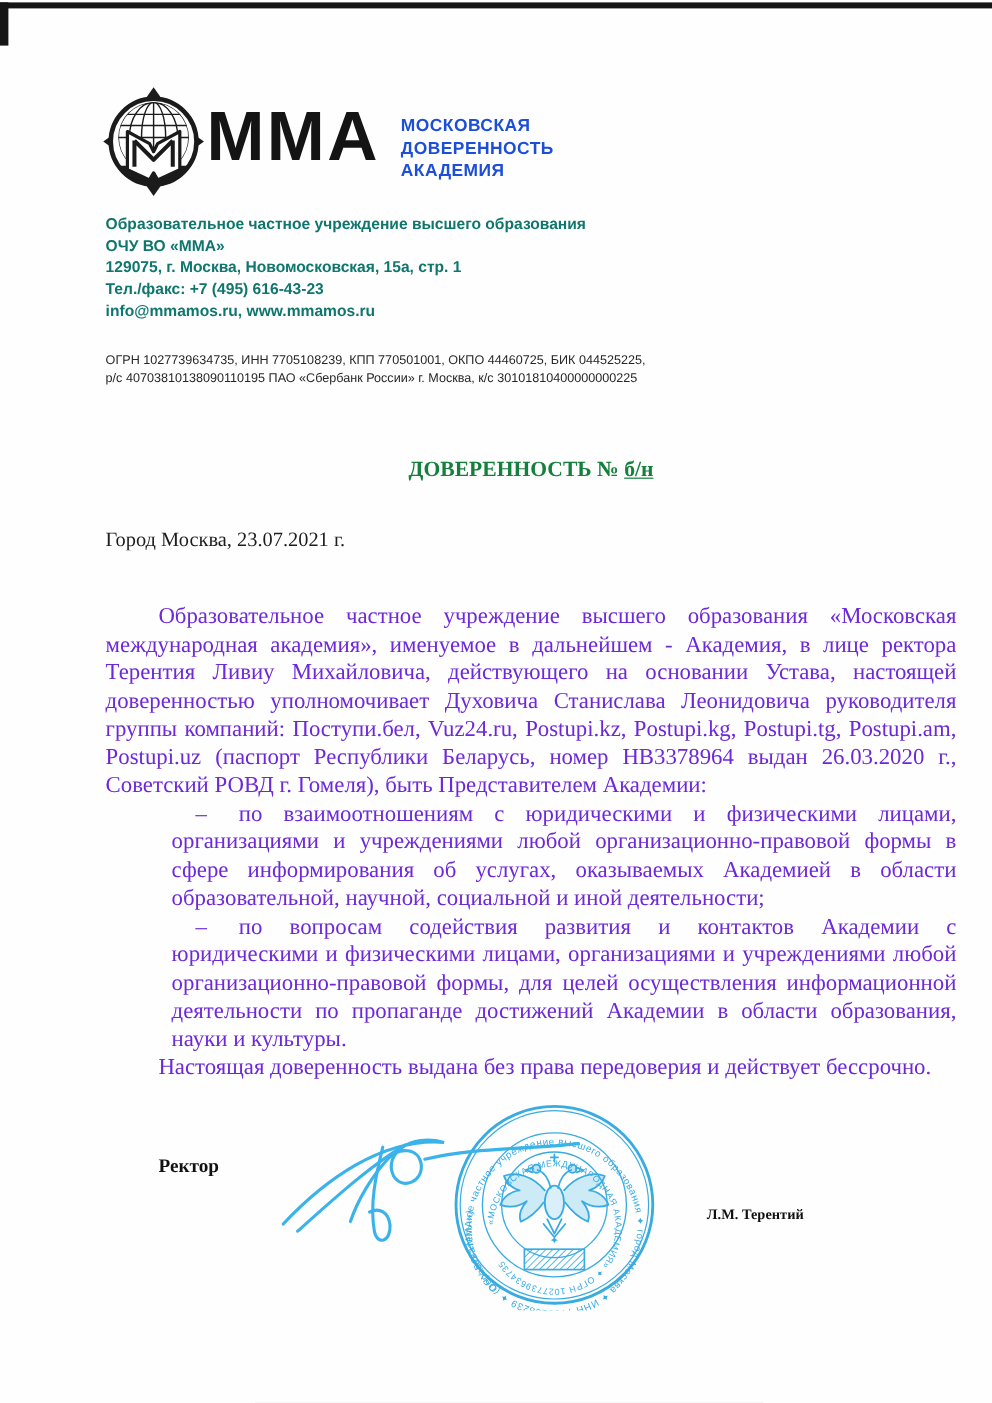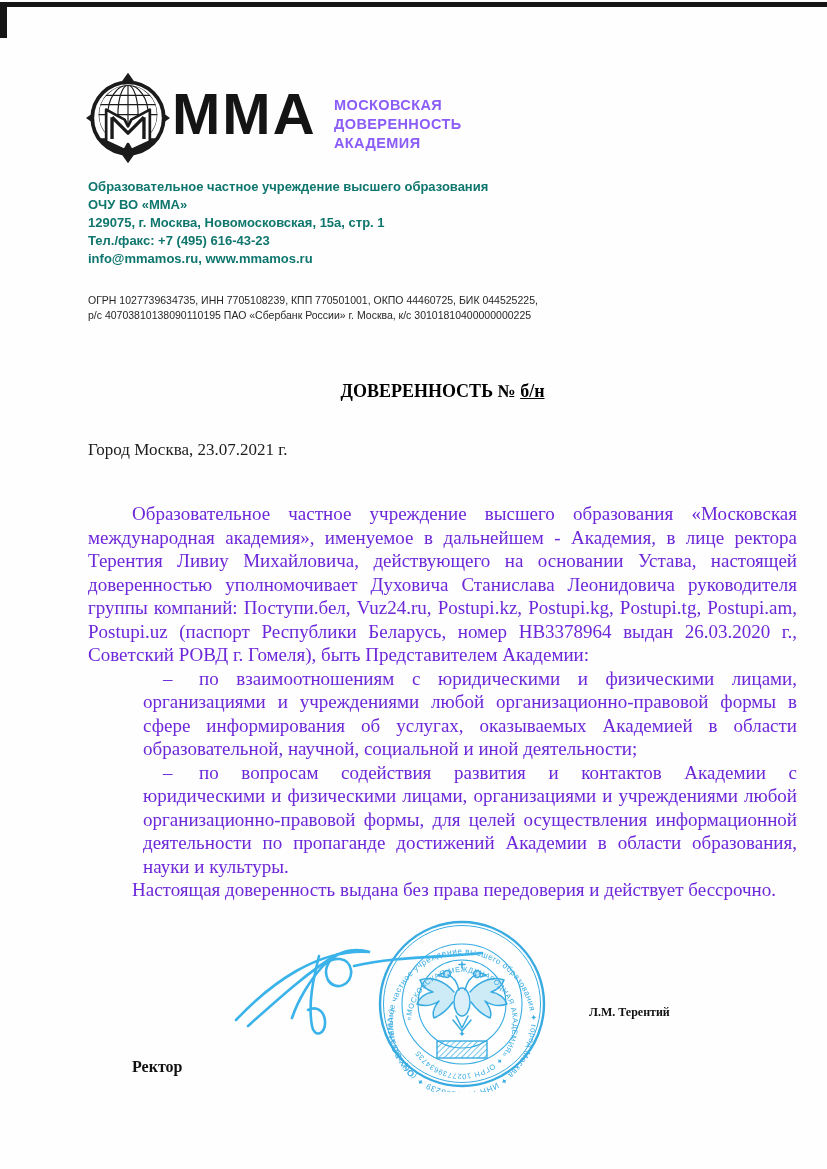--- a/index.html
+++ b/index.html
@@ -15,53 +15,53 @@
   
   .logo{position:absolute;left:86px;top:72px;width:84px;height:92px;}
   .logo-abbr{
     position:absolute;left:172px;top:84px;
     font-family:"Liberation Sans", sans-serif;font-weight:700;
     font-size:58px;letter-spacing:2px;color:#141414;line-height:60px;
   }
   .org-name{
     position:absolute;left:334px;top:96px;
     font-family:"Liberation Sans", sans-serif;font-weight:700;
-    font-size:14.5px;line-height:19px;letter-spacing:.4px;color:#8b5cf6;
+    font-size:14.5px;line-height:19px;letter-spacing:.4px;color:#1d4ed8;
   }
   .address{
     position:absolute;left:88px;top:178px;
     font-family:"Liberation Sans", sans-serif;font-weight:700;
     font-size:13px;line-height:18px;color:#0f766e;
   }
   .requisites{
     position:absolute;left:88px;top:293px;
     font-family:"Liberation Sans", sans-serif;
     font-size:10.5px;line-height:15px;color:#272727;
   }
 
   
   .doc-title{
     position:absolute;left:88px;top:381px;width:709px;text-align:center;
-    font-weight:700;font-size:18px;color:#000000;
+    font-weight:700;font-size:18px;color:#15803d;
   }
   .doc-title .num{text-decoration:underline;}
   .date-line{position:absolute;left:88px;top:440px;font-size:17px;}
   .body-text{
     position:absolute;left:88px;top:502px;width:709px;
     font-size:19px;line-height:23.5px;text-align:justify;color:#6d28d9;
   }
   .body-text p{margin:0;}
   .para-indent{text-indent:44px;}
   .bullets{list-style:none;margin:0;padding:0 0 0 55px;}
   .bullets li{text-indent:20px;text-align:justify;}
   .bullets .dash{display:inline-block;width:36px;text-indent:0;}
   .closing{margin-top:23.5px;text-indent:44px;}
 
   
-  .role-label{position:absolute;left:132px;top:1058px;font-weight:700;font-size:16px;color:#111;}
+  .role-label{position:absolute;left:132px;top:964px;font-weight:700;font-size:16px;color:#111;}
   .signatory-name{position:absolute;left:589px;top:1005px;font-weight:700;font-size:12px;color:#111;}
   .signature-svg{position:absolute;left:222px;top:922px;z-index:2;}
   .stamp-svg{position:absolute;left:376px;top:916px;z-index:1;opacity:.95;}
   .stamp-ring-text{font-family:"Liberation Sans", sans-serif;letter-spacing:.5px;}
 </style>
 </head>
 <body>
 
 <div class="page">
 

